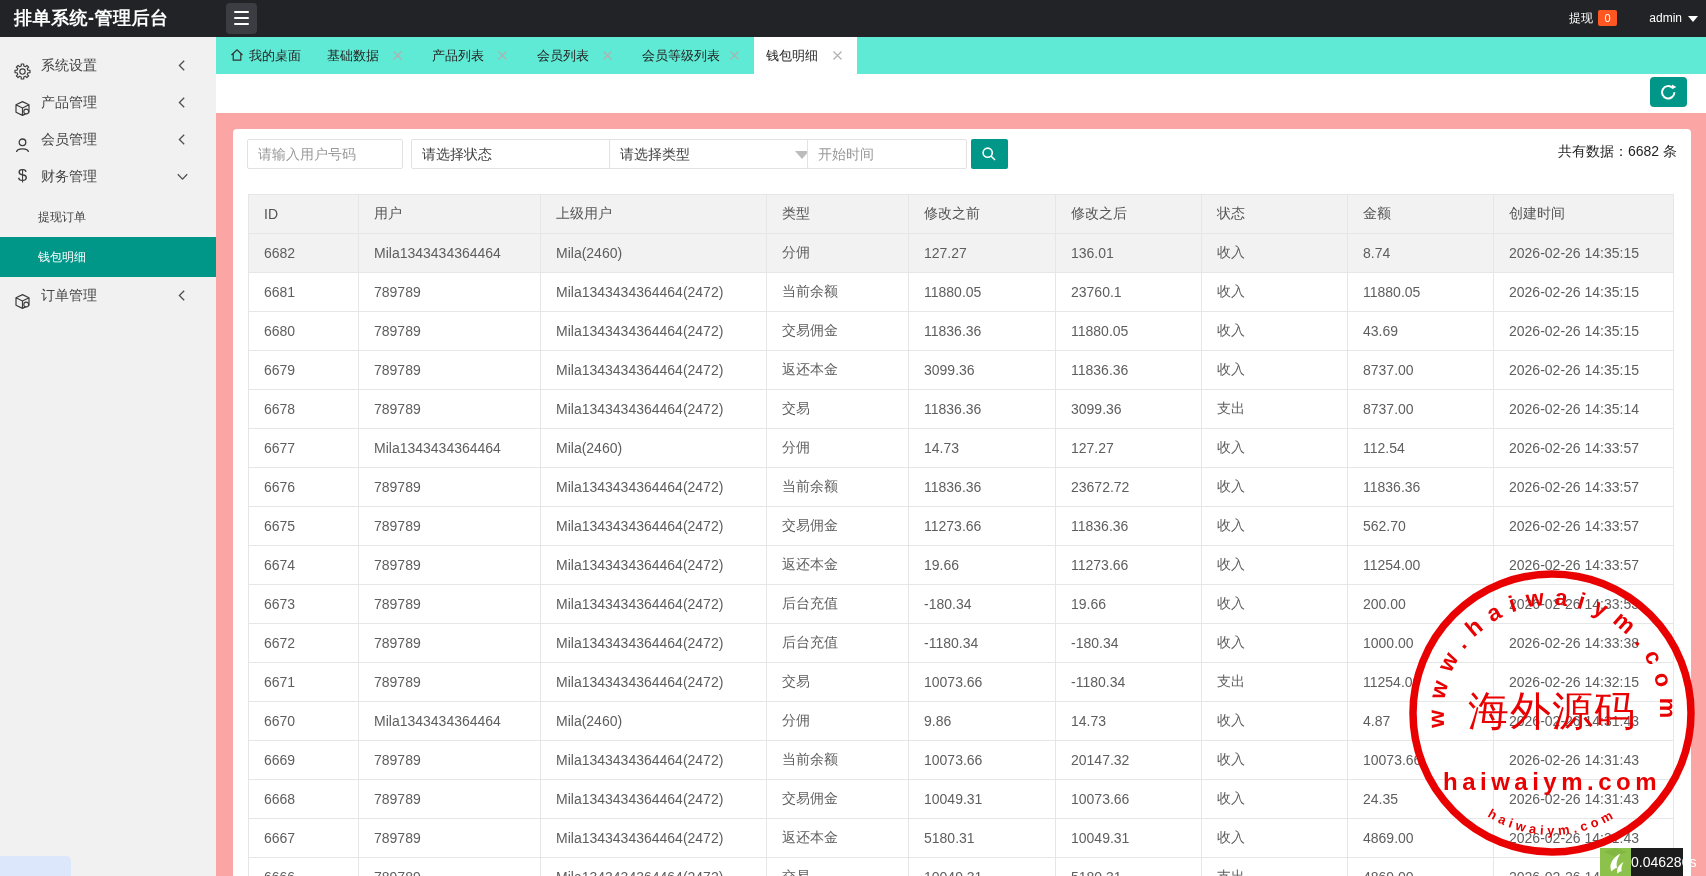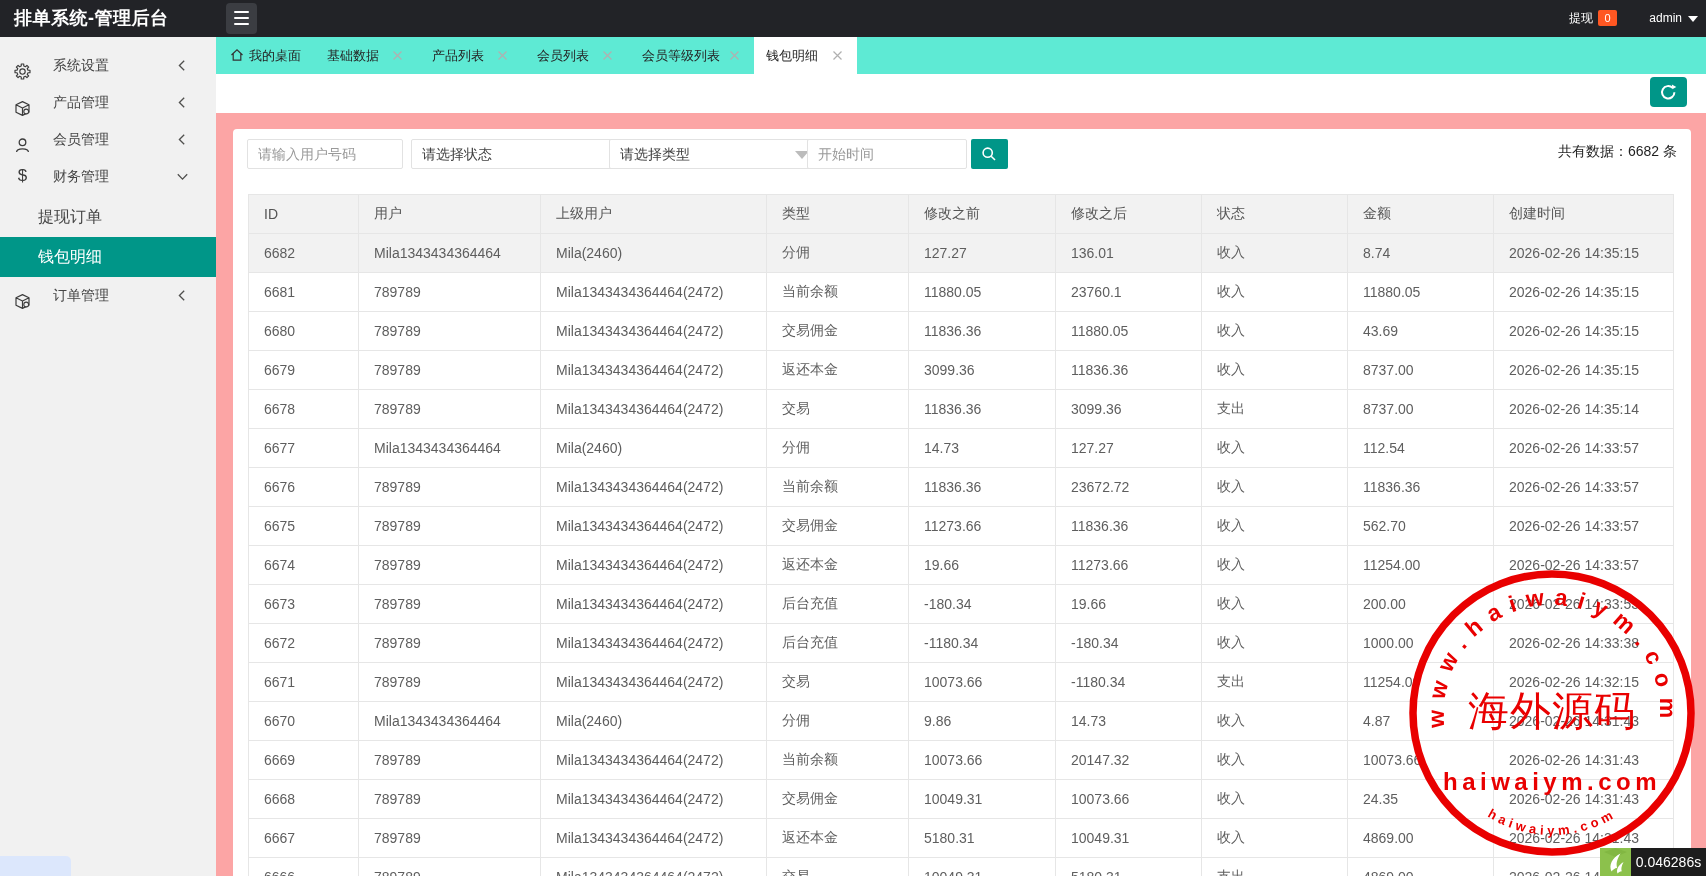--- a/index.html
+++ b/index.html
@@ -11,25 +11,25 @@
 #burger { position:absolute; left:226px; top:3px; width:31px; height:31px; background:#3b3d42; border-radius:4px; }
 #burger span { position:absolute; left:8px; width:15px; height:2px; background:#fff; border-radius:1px; }
 #hright { position:absolute; right:0; top:0; height:37px; }
 .tixian { position:absolute; right:89px; top:0; line-height:37px; color:#fff; font-size:12px; }
 .badge { position:absolute; right:89px; top:10px; min-width:19px; height:16px; background:#ff5722; border-radius:2px; color:#fff; font-size:11px; text-align:center; line-height:16px; padding:0 5px; }
 .admin { position:absolute; right:24px; top:0; line-height:37px; color:#fff; font-size:12px; }
 .caret { position:absolute; right:8px; top:16px; width:0; height:0; border-left:5px solid transparent; border-right:5px solid transparent; border-top:6px solid #fff; }
 
 #side { position:absolute; left:0; top:37px; width:216px; height:839px; background:#f1f1f1; }
 .mitem { position:relative; height:37px; line-height:37px; font-size:14px; color:#454545; }
-.mitem .txt { position:absolute; left:41px; top:0;margin-left:12px; }
+.mitem .txt { position:absolute; left:41px; top:0; }
 .mitem .ico { position:absolute; left:14px; top:10px; width:17px; height:17px; }
 .mitem .arr { position:absolute; left:176px; top:12px; width:12px; height:12px; line-height:0; }
 .mitem .arr svg { display:block; }
-.sub { position:relative; height:40px; line-height:40px; font-size:16px; color:#454545;padding-left:6px; }
+.sub { position:relative; height:40px; line-height:40px; font-size:12px; color:#454545;padding-left:6px; }
 .sub .txt { position:absolute; left:38px; top:0; }
 .sub.on { background:#009688; color:#fff; }
 
 #tabbar { position:absolute; left:216px; top:37px; width:1490px; height:37px; background:#5eead4; }
 .tab { position:absolute; top:0; height:37px; line-height:37px; font-size:13px; color:#242424; }
 .tab .tt { position:absolute; left:15px; top:0; white-space:nowrap; }
 .tab .cl { position:absolute; right:14px; top:13px; width:11px; height:11px; line-height:0; }
 .tab .cl svg { display:block; }
 .tab.active { background:#fff; }
 
@@ -46,21 +46,21 @@
 #searchbtn svg { position:absolute; left:10px; top:7px; }
 #total { position:absolute; right:14px; top:14px; font-size:14px; color:#1f1f1f; }
 
 #tbl { position:absolute; left:15px; top:65px; border-collapse:collapse; table-layout:fixed; width:1425px; }
 #tbl td { height:39px; border:1px solid #e6e6e6; font-size:14px; color:#5e5e5e; padding:0 5px 0 15px; overflow:hidden; white-space:nowrap; }
 #tbl tr.hd td { background:#f2f2f2; color:#555; }
 #tbl tr.hv td { background:#f2f2f2; }
 
 #jstip { position:absolute; left:0; top:856px; height:20px; background:#dce7fc; border-top-right-radius:5px; font-size:13px; color:#3f3f3f; line-height:20px; padding:16px 7px 0 2px; }
 #tplogo { position:absolute; left:1600px; top:848px; width:31px; height:28px; }
-#timebar { position:absolute; left:1631px; top:848px; width:75px; height:28px; background:#1d1d1d; color:#fff; font-size:14px; line-height:28px; text-align:center; }
+#timebar { position:absolute; left:1631px; top:848px; width:52px; height:28px; background:#1d1d1d; color:#fff; font-size:14px; line-height:28px; text-align:center; }
 #stamp { position:absolute; left:1402px; top:563px; width:300px; height:300px; }
 </style>
 </head>
 <body>
 <div id="header">
   <div id="logo">排单系统-管理后台</div>
   <div id="burger">
       <span style="top:8px"></span>
       <span style="top:14px"></span>
       <span style="top:20px"></span>

